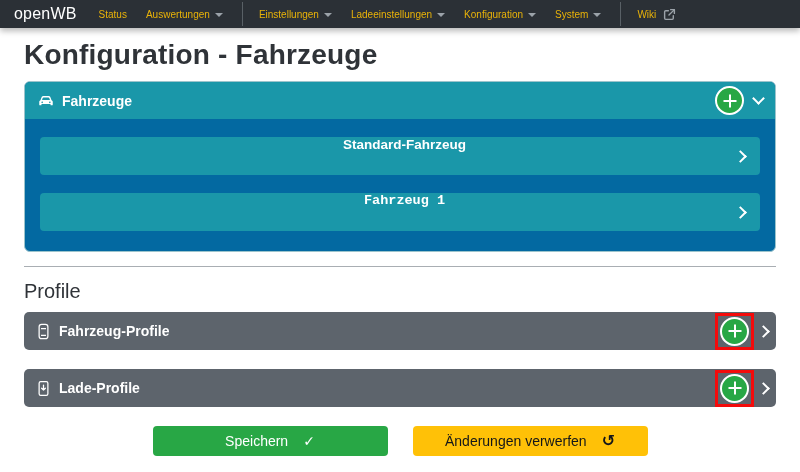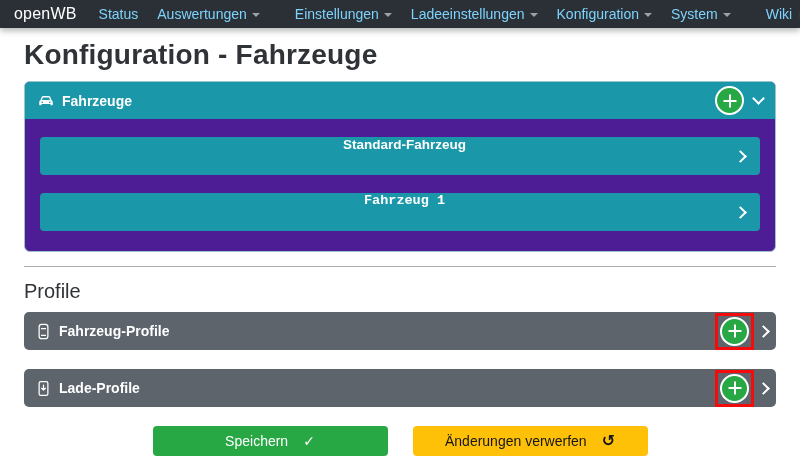--- a/index.html
+++ b/index.html
@@ -3,33 +3,33 @@
 <meta charset="utf-8">
 <style>
   * { margin:0; padding:0; box-sizing:border-box; }
   html,body { width:800px; height:472px; background:#fff; overflow:hidden;
     font-family:"Liberation Sans","DejaVu Sans",sans-serif; }
 
   
   .navbar { height:28px; background:#2b3036; display:flex; align-items:center;
     padding:0 22px 0 14px; box-shadow:0 3px 6px rgba(0,0,0,.28); position:relative; z-index:5; }
   .brand { color:#fff; font-size:16px; font-weight:500; margin-right:22px; letter-spacing:.2px; }
-  .nav-item { color:#7dd3fc; font-size:14px; display:flex; align-items:center;
+  .nav-item { color:#eab308; font-size:10px; display:flex; align-items:center;
     gap:5px; margin-right:19px; cursor:pointer; white-space:nowrap; }
   .caret { width:0; height:0; border-left:4px solid transparent; border-right:4px solid transparent;
     border-top:4.5px solid #9ba2a9; margin-top:2px; }
   .nav-sep { width:1px; height:24px; background:#596066; margin:0 16px 0 0; }
   .ext-icon { display:inline-block; margin-left:2px; }
 
   
   .content { padding:0 24px; }
   h1.page-title { font-size:28px; font-weight:600; color:#2f3338; margin-top:11px; letter-spacing:.2px; }
 
   
-  .card { border:1px solid #9cc4cc; border-radius:6px; margin-top:10px; overflow:hidden; background:#4c1d95; }
+  .card { border:1px solid #9cc4cc; border-radius:6px; margin-top:10px; overflow:hidden; background:#0369a1; }
   .card-header { background:#1a97a9; height:37px; display:flex; align-items:center;
     padding:0 12px; color:#fff; cursor:pointer; }
   .card-header .hdr-label { font-size:14px; font-weight:700; margin-left:7px; }
   .hdr-right { margin-left:auto; display:flex; align-items:center; gap:10px; }
   .card-body { padding:18px 15px 20px; }
 
   .plus-btn { width:29px; height:29px; border-radius:50%; background:#28a745;
     border:2px solid #fff; position:relative; cursor:pointer; flex:0 0 auto; }
   .plus-btn::before { content:""; position:absolute; left:50%; top:50%; width:13px; height:2px;
     background:#fff; transform:translate(-50%,-50%); }

